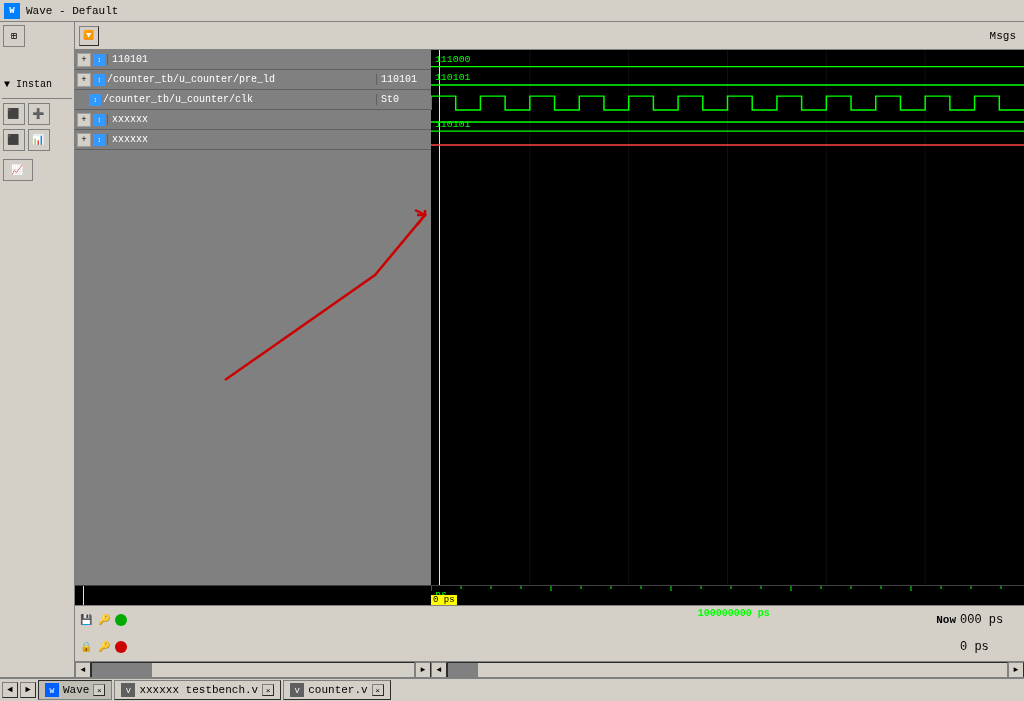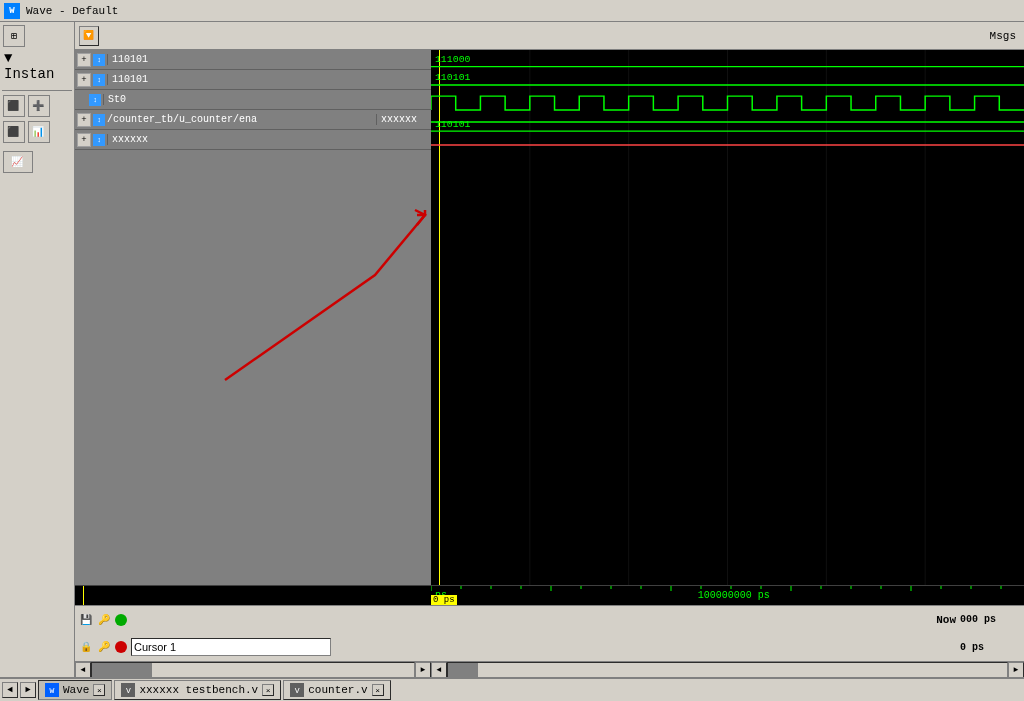--- a/index.html
+++ b/index.html
@@ -175,23 +175,22 @@
       display: flex;
       align-items: center;
       gap: 2px;
     }
     .status-icon {
       width: 16px; height: 16px;
       display: flex; align-items: center; justify-content: center;
       font-size: 10px;
     }
     .status-value {
-      font-size: 10px;
+      font-size: 12px;
       color: #000;
-      font-weight: bold;
     }
     .status-input {
       flex: 1;
       height: 18px;
       background: #ffffff;
       border: 1px inset #808080;
       font-size: 11px;
       padding: 0 2px;
     }
     .now-label {
@@ -324,21 +323,21 @@
   <span class="title-text">Wave - Default</span>
 </div>
 
 <div class="main-container">
 
   <div class="left-sidebar">
     <div class="sidebar-group">
       <div class="sidebar-btn">
         <span>⊞</span>
       </div>
-      <div style="display:flex; align-items:center; font-size:14px; padding:2px;">
+      <div style="display:flex; align-items:center; font-size:10px; padding:2px;margin-top:29px;">
         <span>▼ Instan</span>
       </div>
     </div>
     <div style="height:2px; width:100%; border-top:1px solid #808080; margin:2px 0;"></div>
     <div style="display:flex; gap:1px; margin-bottom:2px;">
       <div class="sidebar-btn">⬛</div>
       <div class="sidebar-btn">➕</div>
     </div>
     <div style="display:flex; gap:1px; margin-bottom:2px;">
       <div class="sidebar-btn">⬛</div>
@@ -365,33 +364,34 @@
 
           <div class="signal-row">
             <div class="signal-expand">+</div>
             <div class="signal-icon" style="background:#3399ff;width:12px;height:12px;font-size:7px;color:white;display:flex;align-items:center;justify-content:center;">↕</div>
             <span class="signal-value">110101</span>
           </div>
 
           <div class="signal-row">
             <div class="signal-expand">+</div>
             <div class="signal-icon" style="background:#3399ff;width:12px;height:12px;font-size:7px;color:white;display:flex;align-items:center;justify-content:center;">↕</div>
+            <span class="signal-name">/counter_tb/u_counter/pre_ld</span>
             <span class="signal-value">110101</span>
           </div>
 
           <div class="signal-row">
             <div style="width:14px;"></div>
             <div class="signal-icon" style="background:#3399ff;width:12px;height:12px;font-size:7px;color:white;display:flex;align-items:center;justify-content:center;">↕</div>
+            <span class="signal-name">/counter_tb/u_counter/clk</span>
             <span class="signal-value">St0</span>
           </div>
 
           <div class="signal-row">
             <div class="signal-expand">+</div>
             <div class="signal-icon" style="background:#3399ff;width:12px;height:12px;font-size:7px;color:white;display:flex;align-items:center;justify-content:center;">↕</div>
-            <span class="signal-name">/counter_tb/u_counter/ena</span>
             <span class="signal-value">xxxxxx</span>
           </div>
 
           <div class="signal-row">
             <div class="signal-expand">+</div>
             <div class="signal-icon" style="background:#3399ff;width:12px;height:12px;font-size:7px;color:white;display:flex;align-items:center;justify-content:center;">↕</div>
             <span class="signal-value">xxxxxx</span>
           </div>
 
           <div class="signal-empty-area"></div>
@@ -432,21 +432,21 @@
         <polyline points="340,15 350,20 342,30" fill="none" stroke="#cc0000" stroke-width="2.5"></polyline>
         <polyline points="350,15 350,20 342,20" fill="none" stroke="#cc0000" stroke-width="2.5"></polyline>
       </svg>
 
       <div class="timeline-area" style="display:flex;position:relative;">
         <div style="width:356px; background:#000; flex-shrink:0; position:relative;">
           <div class="cursor-line"></div>
         </div>
         <div style="flex:1; background:#000; position:relative;">
           <span class="timeline-text" style="left:4px; top:4px;">ps</span>
-          <span class="timeline-text" style="left:45%; top:4px;">100000000 ps</span>
+          <span class="timeline-text" style="left:45%; top:22px;font-weight:bold;">100000000 ps</span>
 
           <svg style="position:absolute;top:0;left:0;width:100%;height:100%;">
             <g stroke="#00ff00" stroke-width="1">
               <line x1="0" y1="0" x2="0" y2="5"></line>
               <line x1="30" y1="0" x2="30" y2="3"></line>
               <line x1="60" y1="0" x2="60" y2="3"></line>
               <line x1="90" y1="0" x2="90" y2="3"></line>
               <line x1="120" y1="0" x2="120" y2="5"></line>
               <line x1="150" y1="0" x2="150" y2="3"></line>
               <line x1="180" y1="0" x2="180" y2="3"></line>
@@ -479,21 +479,20 @@
           </div>
           <span class="now-label">Now</span>
           <span class="status-value" style="width:60px;">000 ps</span>
         </div>
         <div class="status-row">
           <div class="status-icons">
             <div class="status-icon">🔒</div>
             <div class="status-icon">🔑</div>
             <div class="status-icon" style="background:#cc0000; width:12px;height:12px;border-radius:50%;"></div>
           </div>
-          <input type="text" class="status-input" value="Cursor 1" style="max-width: 200px;">
           <span class="status-value" style="width:60px; margin-left:auto;">0 ps</span>
         </div>
       </div>
 
       <div class="scrollbar-row">
         <div style="width:356px; display:flex; flex-shrink:0;">
           <div class="scroll-btn">◄</div>
           <div class="scrollbar">
             <div style="position:absolute;left:0;top:0;width:60px;height:100%;background:#808080;"></div>
           </div>

